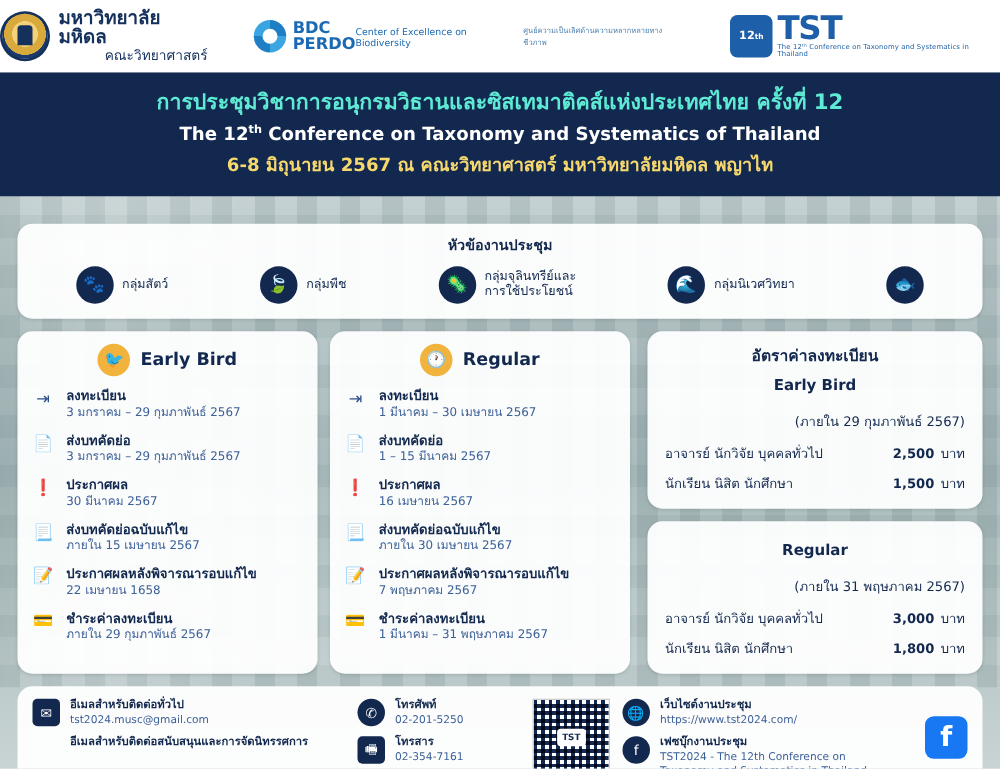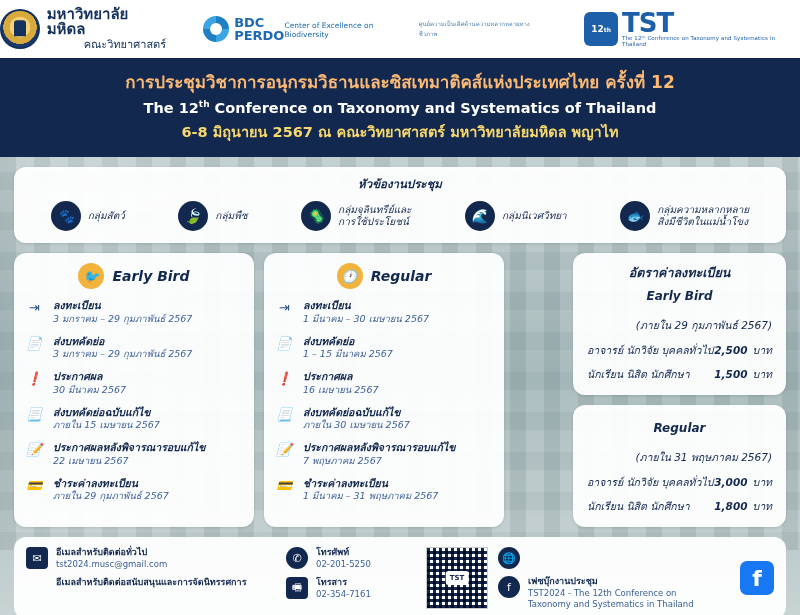--- a/index.html
+++ b/index.html
@@ -75,27 +75,27 @@
     letter-spacing: -1px; line-height: .95;
   }
   .tst-sub { font-size: 5.5px; color: #1d5fa8; letter-spacing: .1px; }
 
   
   .title-band {
     position: relative; z-index: 2;
     background: #12284e; color: #ffffff;
     padding: 12px 0 14px; text-align: center;
   }
-  .title-th { font-size: 17px; font-weight: bold; color: #fdba74; line-height: 1.5; }
+  .title-th { font-size: 17px; font-weight: bold; color: #5eead4; line-height: 1.5; }
   .title-en { font-size: 14.5px; font-weight: bold; color: #ffffff; margin-top: 3px; }
   .title-en sup { font-size: 9px; }
   .title-date { font-size: 14.5px; font-weight: bold; color: #f6d86f; margin-top: 5px; }
 
   
-  .content { position: relative; z-index: 2; padding: 10px 14px 0; font-style: italic; }
+  .content { position: relative; z-index: 2; padding: 22px 14px 0; }
   .card {
     background: rgba(255,255,255,0.94);
     border-radius: 12px;
     box-shadow: 0 1px 3px rgba(0,0,0,.12);
   }
   .topics { padding: 8px 10px 12px; text-align: center; }
   .topics-head { font-size: 11.5px; color: #12284e; font-weight: bold; margin-bottom: 8px; }
   .topics-row { display: flex; justify-content: space-around; align-items: center; }
   .topic { display: flex; align-items: center; gap: 7px; }
   .circ {
@@ -123,21 +123,21 @@
   }
   .sched-title { font-size: 14px; font-weight: bold; color: #12284e; }
   .item { display: flex; gap: 10px; margin-bottom: 9px; align-items: flex-start; }
   .item-ico {
     width: 17px; height: 17px; flex: 0 0 17px;
     color: #2c4f8c; font-size: 13px; line-height: 17px; text-align: center;
   }
   .item-l1 { font-size: 10.5px; color: #12284e; font-weight: bold; line-height: 1.3; }
   .item-l2 { font-size: 9.5px; color: #3c6098; line-height: 1.35; }
 
-  .fees-col { width: 213px; display: flex; flex-direction: column; gap: 10px; }
+  .fees-col { width: 268px; display: flex; flex-direction: column; gap: 10px; }
   .fee-card { padding: 10px 14px 12px; }
   .fee-head { font-size: 12.5px; font-weight: bold; color: #12284e; text-align: center; }
   .fee-sub1 { font-size: 12px; font-weight: bold; color: #12284e; text-align: center; margin-top: 6px; }
   .fee-sub2 { font-size: 10.5px; color: #12284e; text-align: right; margin-top: 14px; margin-bottom: 8px; }
   .fee-row {
     display: flex; justify-content: space-between; align-items: baseline;
     font-size: 10.5px; color: #12284e; margin-top: 7px;
   }
   .fee-amt { font-weight: bold; }
   .fee-unit { font-weight: normal; margin-left: 5px; }
@@ -247,22 +247,20 @@
           <div class="circ">🦠</div>
           <div class="topic-label" style="white-space:pre-line">กลุ่มจุลินทรีย์และ
 การใช้ประโยชน์</div>
         </div>
         <div class="topic">
           <div class="circ">🌊</div>
           <div class="topic-label">กลุ่มนิเวศวิทยา</div>
         </div>
         <div class="topic">
           <div class="circ">🐟</div>
-          <div class="topic-label" style="white-space:pre-line">กลุ่มความหลากหลาย
-สิ่งมีชีวิตในแม่น้ำโขง</div>
         </div>
       </div>
     </div>
 
     <div class="middle">
 
       <div class="sched-col">
 
         <div class="card sched">
           <div class="sched-head">
@@ -294,21 +292,21 @@
             <div class="item-ico">📃</div>
             <div>
               <div class="item-l1">ส่งบทคัดย่อฉบับแก้ไข</div>
               <div class="item-l2">ภายใน 15 เมษายน 2567</div>
             </div>
           </div>
           <div class="item">
             <div class="item-ico">📝</div>
             <div>
               <div class="item-l1">ประกาศผลหลังพิจารณารอบแก้ไข</div>
-              <div class="item-l2">22 เมษายน 2567</div>
+              <div class="item-l2">22 เมษายน 1658</div>
             </div>
           </div>
           <div class="item">
             <div class="item-ico">💳</div>
             <div>
               <div class="item-l1">ชำระค่าลงทะเบียน</div>
               <div class="item-l2">ภายใน 29 กุมภาพันธ์ 2567</div>
             </div>
           </div>
         </div>
@@ -427,20 +425,24 @@
           <div class="f-val">02-354-7161</div>
         </div>
       </div>
     </div>
 
     <div class="qr"></div>
 
     <div class="f-col f-right">
       <div class="f-item">
         <div class="f-ico round">🌐</div>
+        <div>
+          <div class="f-lab">เว็บไซต์งานประชุม</div>
+          <div class="f-val">https://www.tst2024.com/</div>
+        </div>
       </div>
       <div class="f-item">
         <div class="f-ico round">f</div>
         <div>
           <div class="f-lab">เฟซบุ๊กงานประชุม</div>
           <div class="f-val" style="white-space:pre-line">TST2024 - The 12th Conference on
 Taxonomy and Systematics in Thailand</div>
         </div>
       </div>
     </div>

